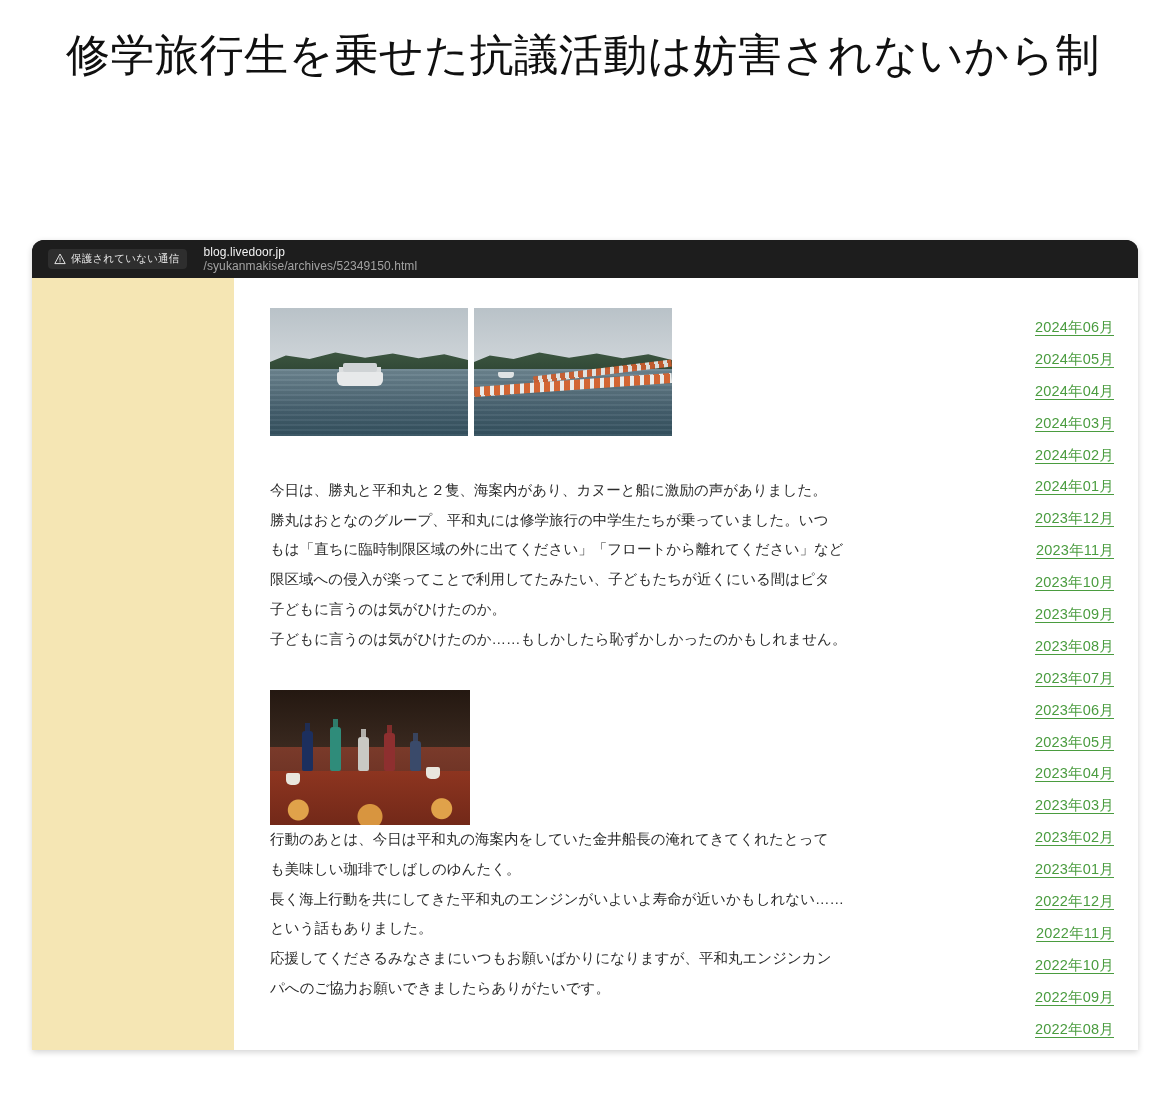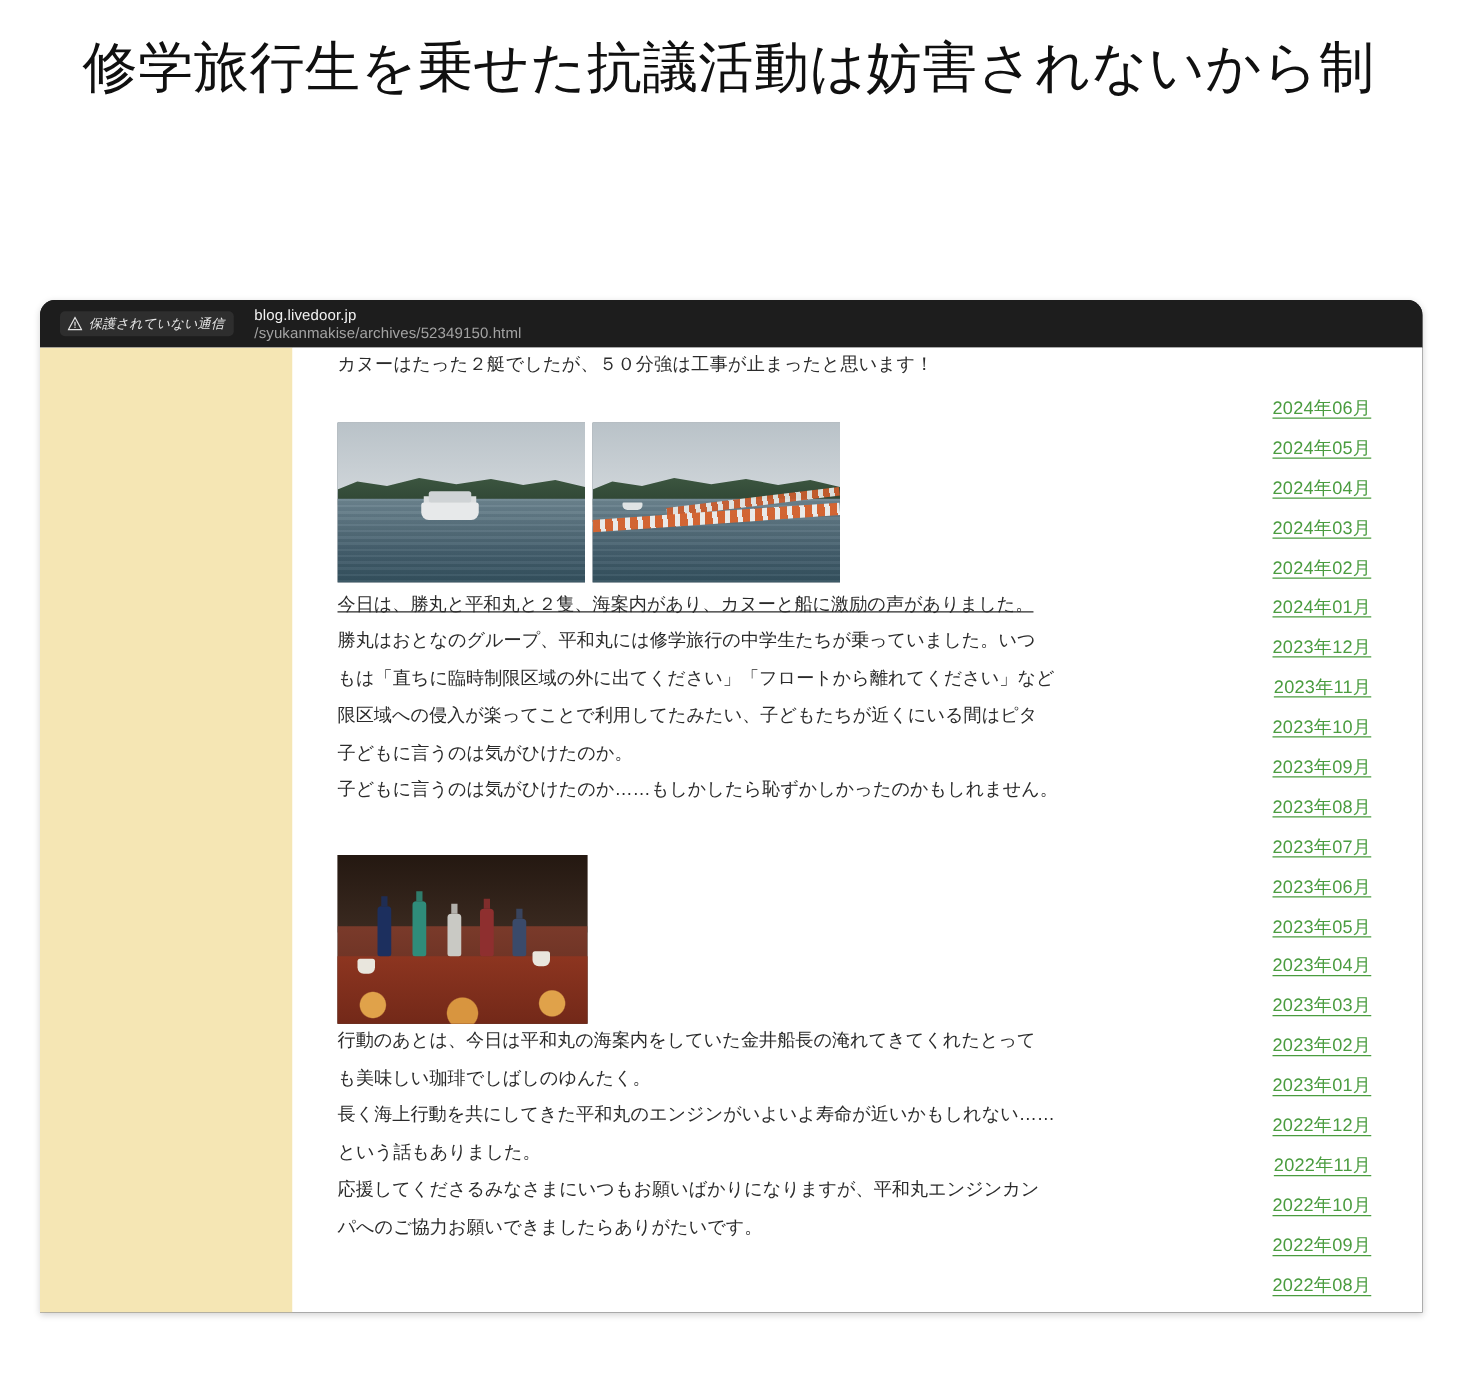--- a/index.html
+++ b/index.html
@@ -60,21 +60,20 @@
     width: 12px; height: 12px;
     display: inline-block;
     position: relative;
   }
   .warn-icon svg { display:block; }
   .security-text {
     color: #e8e8e8;
     font-size: 10.5px;
     letter-spacing: 0.2px;
     white-space: nowrap;
-    font-style: italic;
   }
   .url-wrap {
     margin-left: 16px;
     display: flex;
     align-items: baseline;
     font-size: 12px;
     letter-spacing: 0.1px;
     white-space: nowrap;
     flex-direction: column;
   }
@@ -239,21 +238,21 @@
   .cup {
     position:absolute; bottom: 34%; width: 14px; height: 12px;
     background:#e9e6dd; border-radius: 2px 2px 5px 5px;
   }
   .c1 { left: 78%; }
   .c2 { left: 8%; bottom: 30%; }
 
   
   .archive {
     position: absolute;
-    right: 41px;
+    right: 24px;
     top: 34px;
     width: 106px;
     text-align: right;
   }
   .archive-item {
     display: block;
     color: #4a9c3f;
     font-size: 14.5px;
     line-height: 2.2;
     text-decoration: underline;
@@ -290,40 +289,39 @@
   </div>
 
   <div class="viewport">
 
     <div class="left-rail"></div>
 
     <div class="content-col">
 
       <div class="article">
 
-        <p class="para-top">カヌーはたった２艇でしたが、５０分強は工事が止まったと思います！</p>
 
         <div class="img-row">
           <div class="photo ph1">
             <div class="sky"></div>
               <div class="hills"></div>
               <div class="sea"></div>
             <div class="boat"></div>
           </div>
           <div class="photo ph2">
             <div class="sky"></div>
               <div class="hills"></div>
               <div class="sea"></div>
             <div class="smallboat"></div>
             <div class="floats2"></div>
             <div class="floats"></div>
           </div>
         </div>
 
-        <p style="margin-top:4px;text-decoration:underline;">今日は、勝丸と平和丸と２隻、海案内があり、カヌーと船に激励の声がありました。</p>
+        <p style="margin-top:40px;">今日は、勝丸と平和丸と２隻、海案内があり、カヌーと船に激励の声がありました。</p>
         <p>勝丸はおとなのグループ、平和丸には修学旅行の中学生たちが乗っていました。いつ</p>
         <p>もは「直ちに臨時制限区域の外に出てください」「フロートから離れてください」など</p>
         <p>限区域への侵入が楽ってことで利用してたみたい、子どもたちが近くにいる間はピタ</p>
         <p>子どもに言うのは気がひけたのか。</p>
         <p>子どもに言うのは気がひけたのか……もしかしたら恥ずかしかったのかもしれません。</p>
 
         <div class="photo ph3">
           <div class="dark"></div>
           <div class="tbl"></div>
           <div class="cloth"></div>

